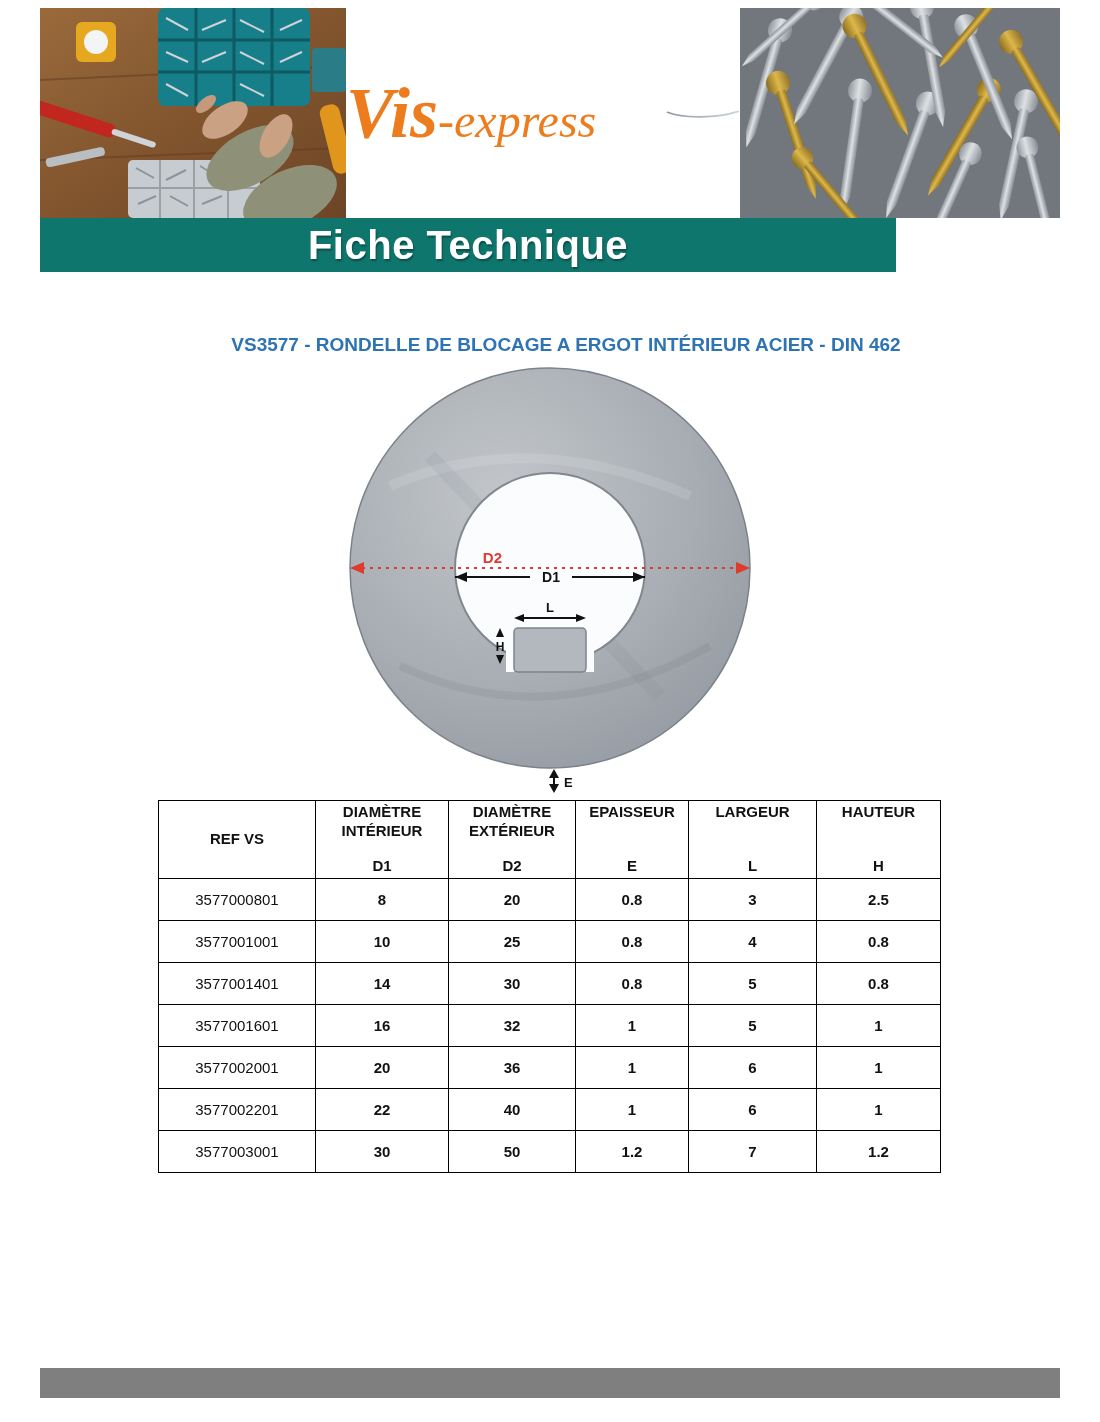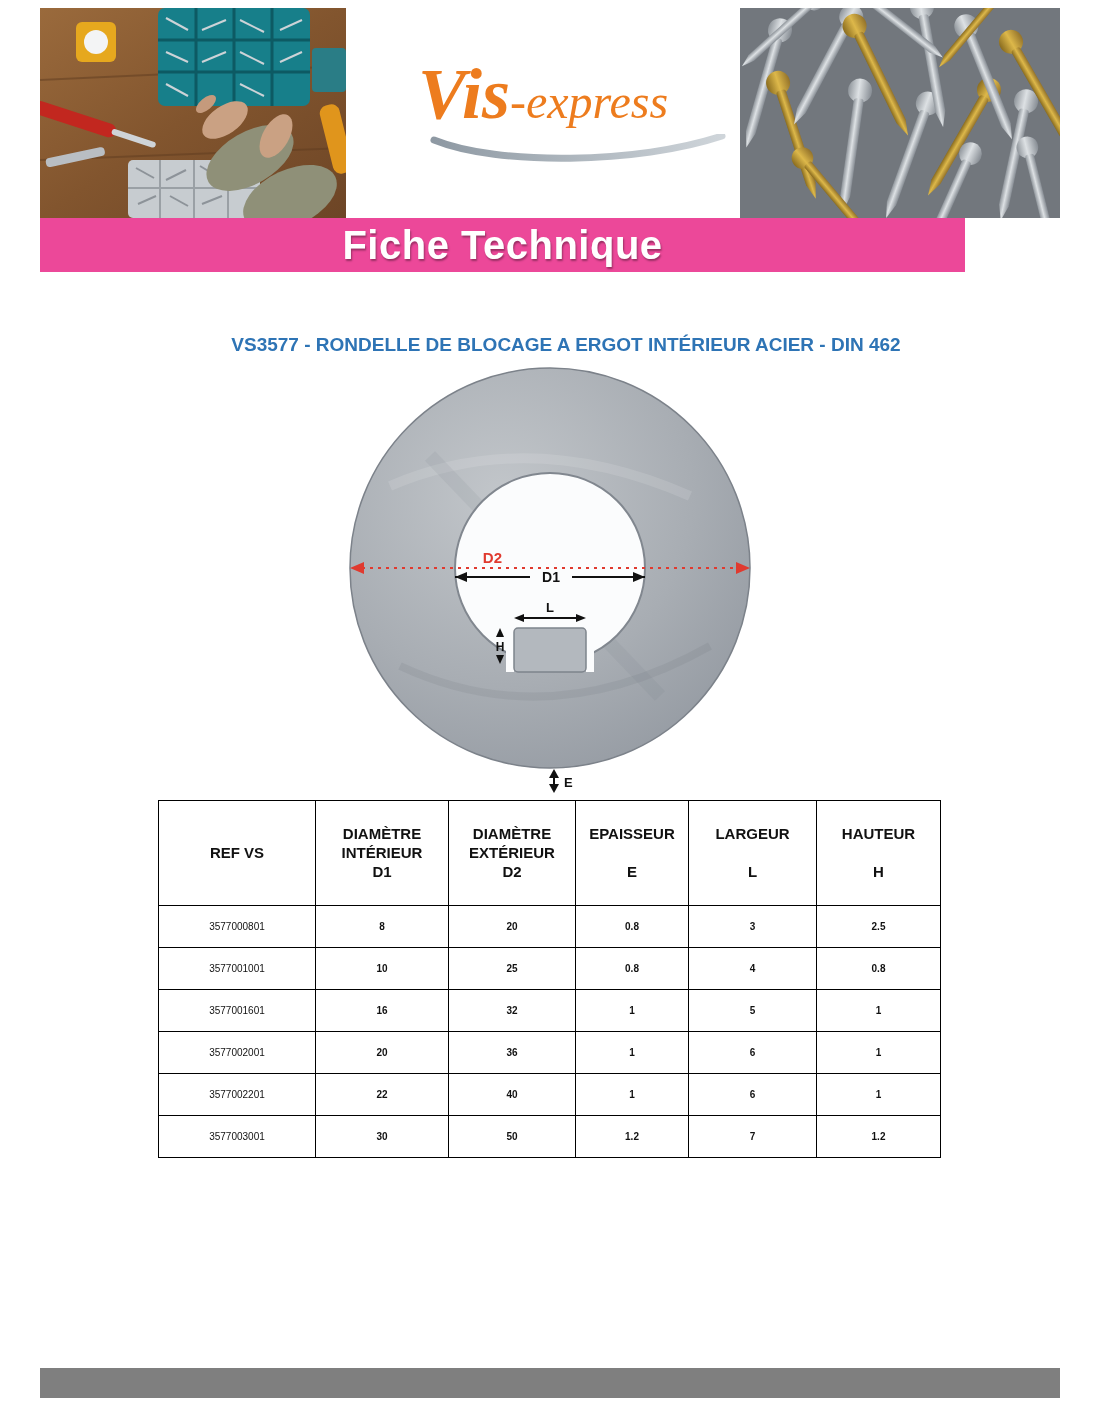--- a/index.html
+++ b/index.html
@@ -5,41 +5,41 @@
   * { margin:0; padding:0; box-sizing:border-box; }
   html,body { background:#ffffff; }
   body { font-family:"Liberation Sans", sans-serif; color:#111; }
   .page { position:relative; width:1100px; height:1422px; margin:0 auto; background:#fff; overflow:hidden; }
 
   
   .photo { position:absolute; top:8px; height:210px; overflow:hidden; }
   .photo-left  { left:40px;  width:306px; }
   .photo-right { left:740px; width:320px; }
   .logo-zone { position:absolute; left:346px; top:8px; width:394px; height:210px;
-               display:flex; flex-direction:column; align-items:center; justify-content:center; }
+               display:flex; flex-direction:row; align-items:center; justify-content:center; }
   .logo-line { white-space:nowrap; color:#ED7C1E; line-height:1; }
   .logo-vis  { font-family:"Liberation Serif", serif; font-style:italic; font-weight:bold; font-size:72px; }
   .logo-rest { font-family:"Liberation Serif", serif; font-style:italic; font-weight:normal; font-size:48px; }
   .swoosh { margin-top:4px; margin-left:70px; }
 
-  .banner { position:absolute; left:40px; top:218px; width:925px; height:54px; background:#ec4899;
+  .banner { position:absolute; left:40px; top:218px; width:856px; height:54px; background:#0f766e;
             display:flex; align-items:center; justify-content:center; }
   .banner-text { color:#fff; font-size:40px; font-weight:bold; letter-spacing:.5px;
                  text-shadow:1px 2px 2px rgba(0,0,0,.35); }
 
   .doc-title { position:absolute; top:334px; left:16px; width:100%; text-align:center;
                color:#2E74B5; font-size:19px; font-weight:bold; }
 
   .diagram { position:absolute; left:330px; top:366px; width:440px; height:432px; }
 
   
   .spec-table { position:absolute; left:158px; top:800px; border-collapse:collapse; table-layout:fixed; }
   .spec-table th, .spec-table td { border:1.5px solid #000; }
-  .spec-table th { height:78px; padding:24px 3px; vertical-align:top; }
-  .spec-table td { height:42px; text-align:center; vertical-align:middle; font-size:10px; }
+  .spec-table th { height:78px; padding:2px 3px; vertical-align:top; }
+  .spec-table td { height:42px; text-align:center; vertical-align:middle; font-size:15px; }
   .hd { height:100%; display:flex; flex-direction:column; justify-content:space-between;
         align-items:center; text-align:center; font-weight:bold; font-size:15px; line-height:1.25; }
   .hd.center { justify-content:center; }
   td.num { font-weight:bold; }
 
   .footer-bar { position:absolute; left:40px; top:1368px; width:1020px; height:30px; background:#7F7F7F; }
 </style>
 </head>
 <body>
 
@@ -282,20 +282,28 @@
         </tr>
         <tr>
           <td>3577001001</td>
           <td class="num">10</td>
           <td class="num">25</td>
           <td class="num">0.8</td>
           <td class="num">4</td>
           <td class="num">0.8</td>
         </tr>
         <tr>
+          <td>3577001401</td>
+          <td class="num">14</td>
+          <td class="num">30</td>
+          <td class="num">0.8</td>
+          <td class="num">5</td>
+          <td class="num">0.8</td>
+        </tr>
+        <tr>
           <td>3577001601</td>
           <td class="num">16</td>
           <td class="num">32</td>
           <td class="num">1</td>
           <td class="num">5</td>
           <td class="num">1</td>
         </tr>
         <tr>
           <td>3577002001</td>
           <td class="num">20</td>

